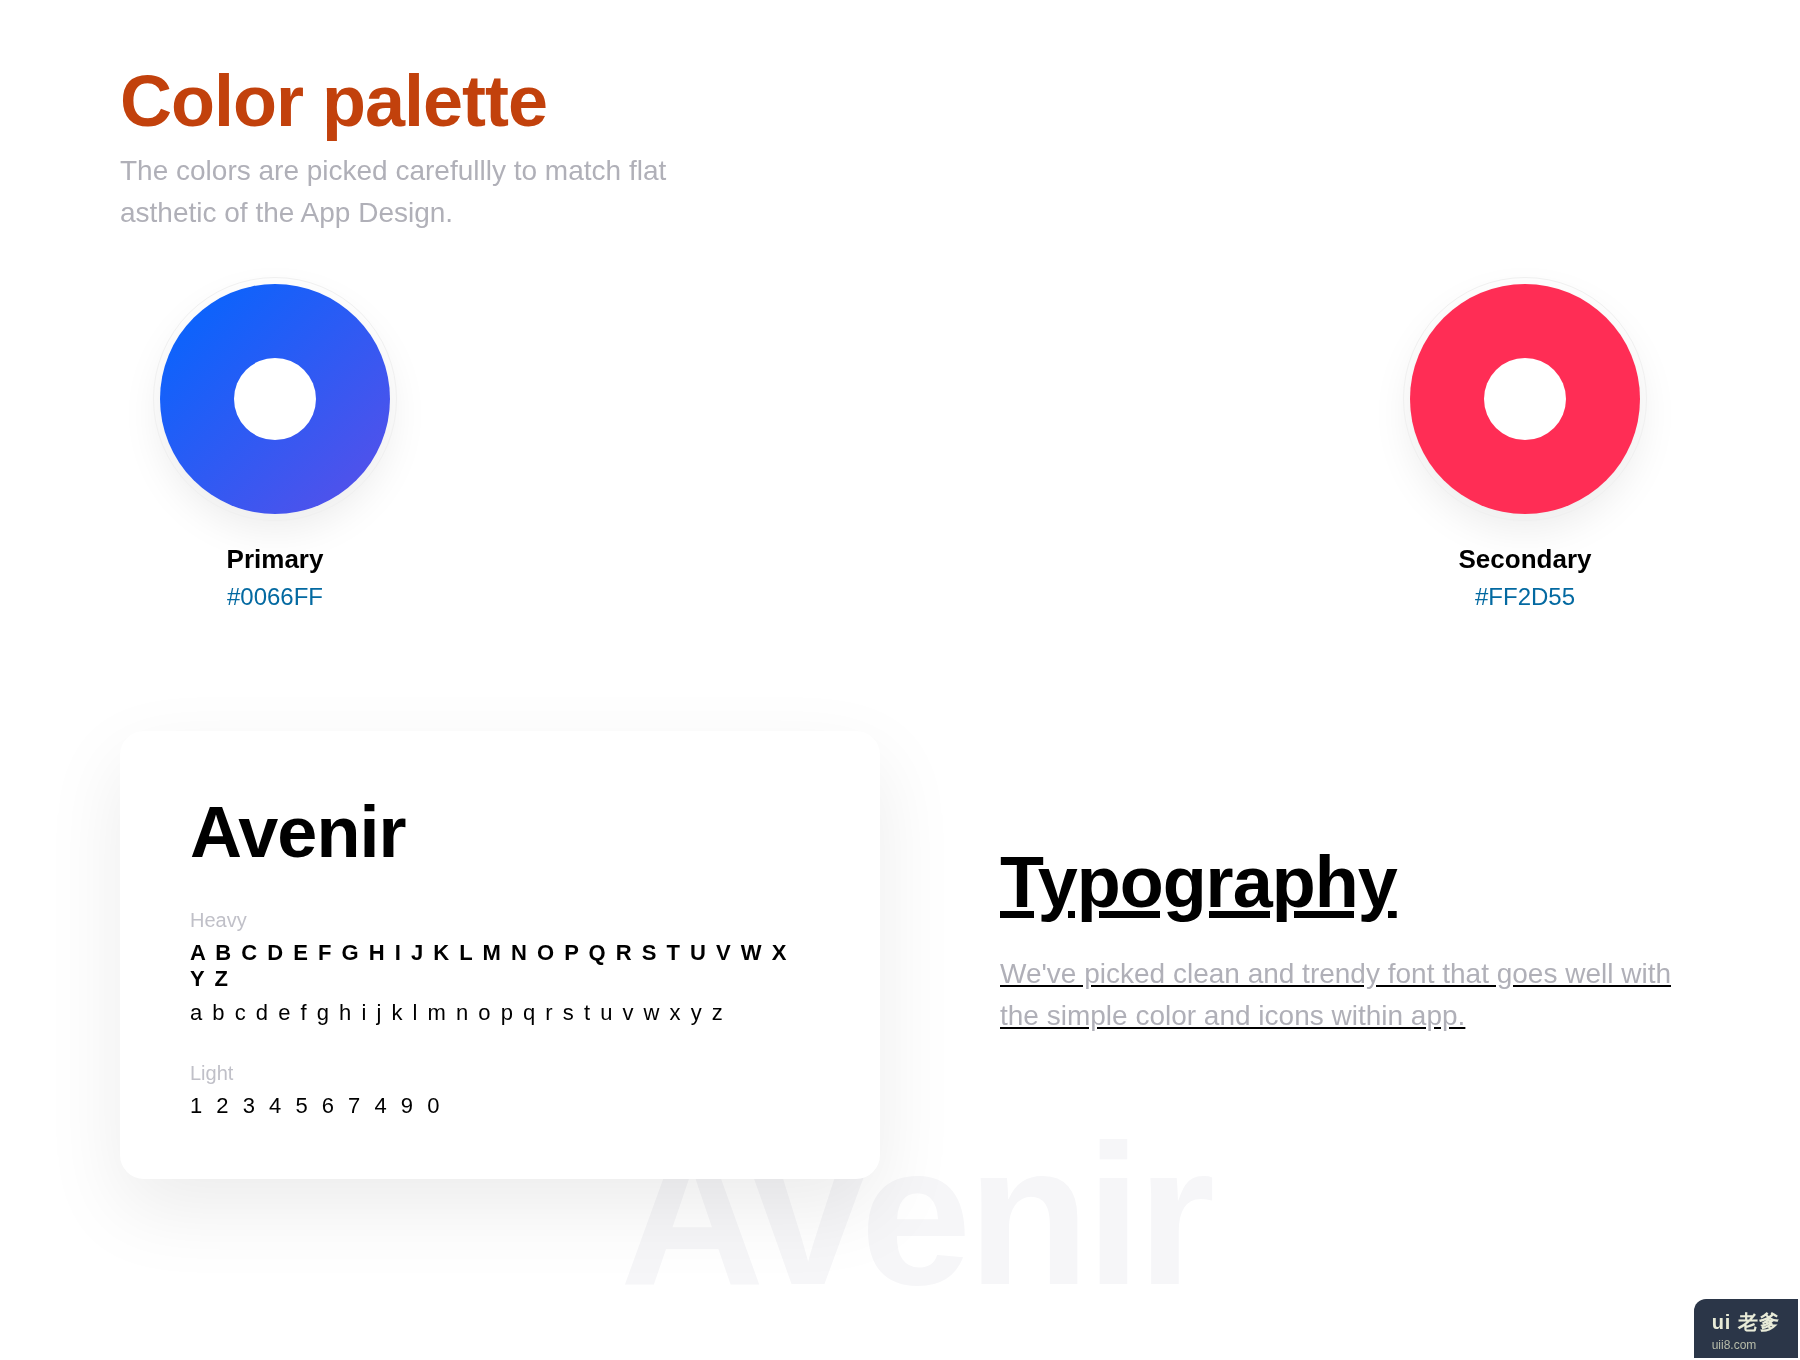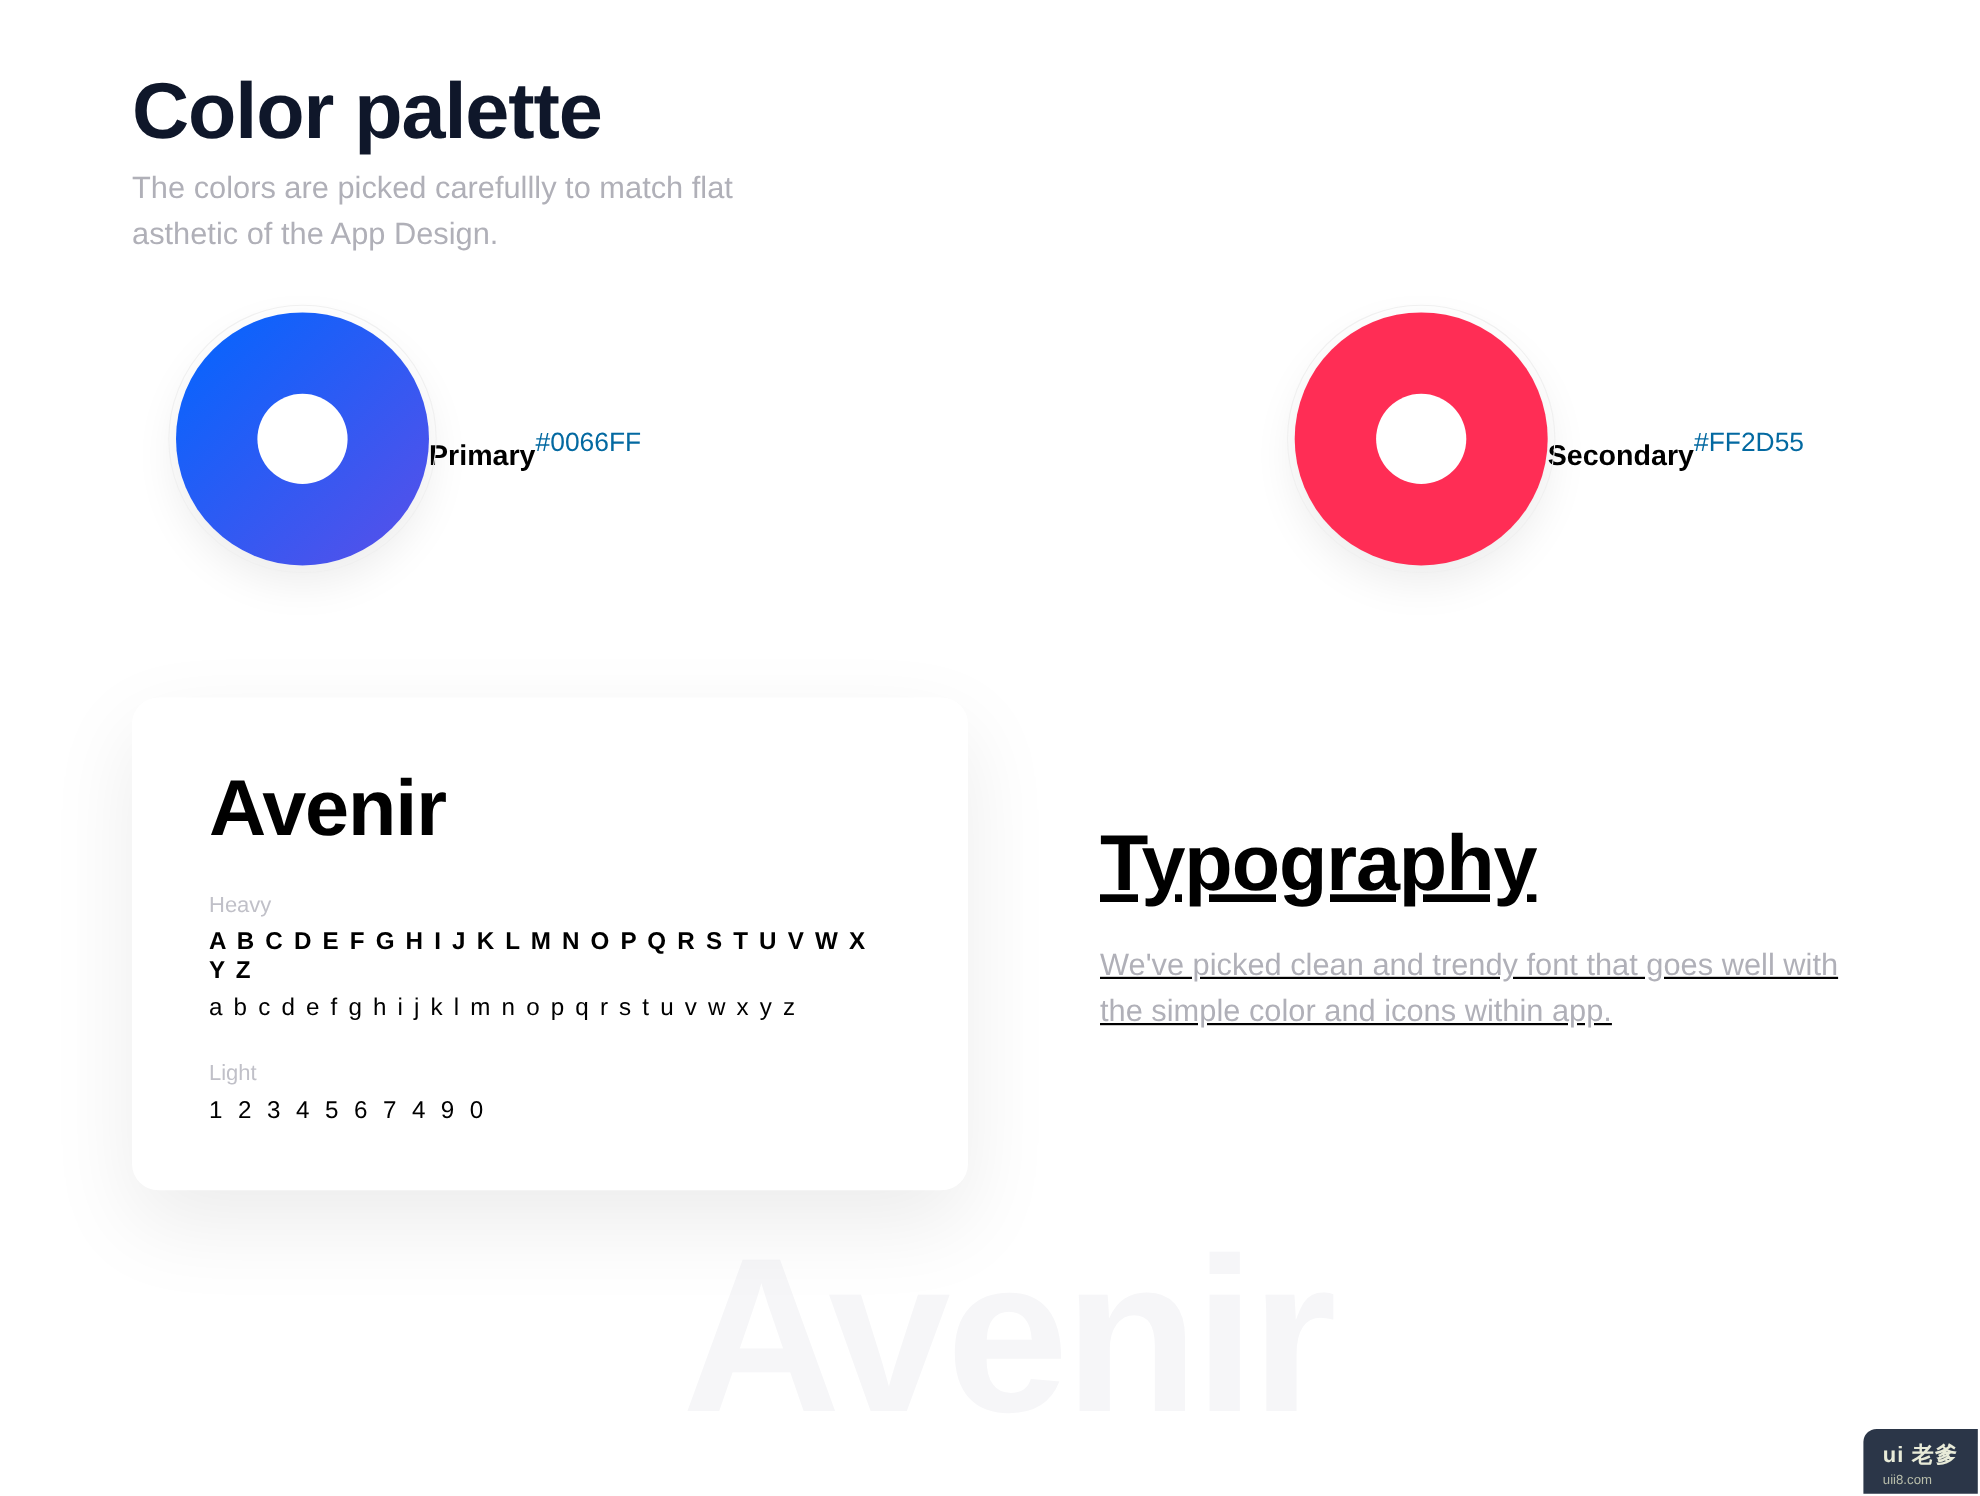--- a/index.html
+++ b/index.html
@@ -14,39 +14,39 @@
       height: 1360px;
       overflow: hidden;
       position: relative;
     }
     .container {
       padding: 60px 120px;
     }
     .section-title {
       font-size: 72px;
       font-weight: 900;
-      color: #0f172a;
+      color: #c2410c;
       letter-spacing: -1px;
     }
     .section-desc {
       font-size: 28px;
       color: #b0b0b8;
       margin-top: 8px;
       line-height: 1.5;
       max-width: 580px;
     }
     .palette-row {
       display: flex;
       justify-content: space-between;
       margin-top: 50px;
       padding: 0 40px;
     }
     .swatch-item {
       display: flex;
-      flex-direction: row;
+      flex-direction: column;
       align-items: center;
     }
     .swatch-circle {
       width: 230px;
       height: 230px;
       border-radius: 50%;
       position: relative;
       display: flex;
       align-items: center;
       justify-content: center;

